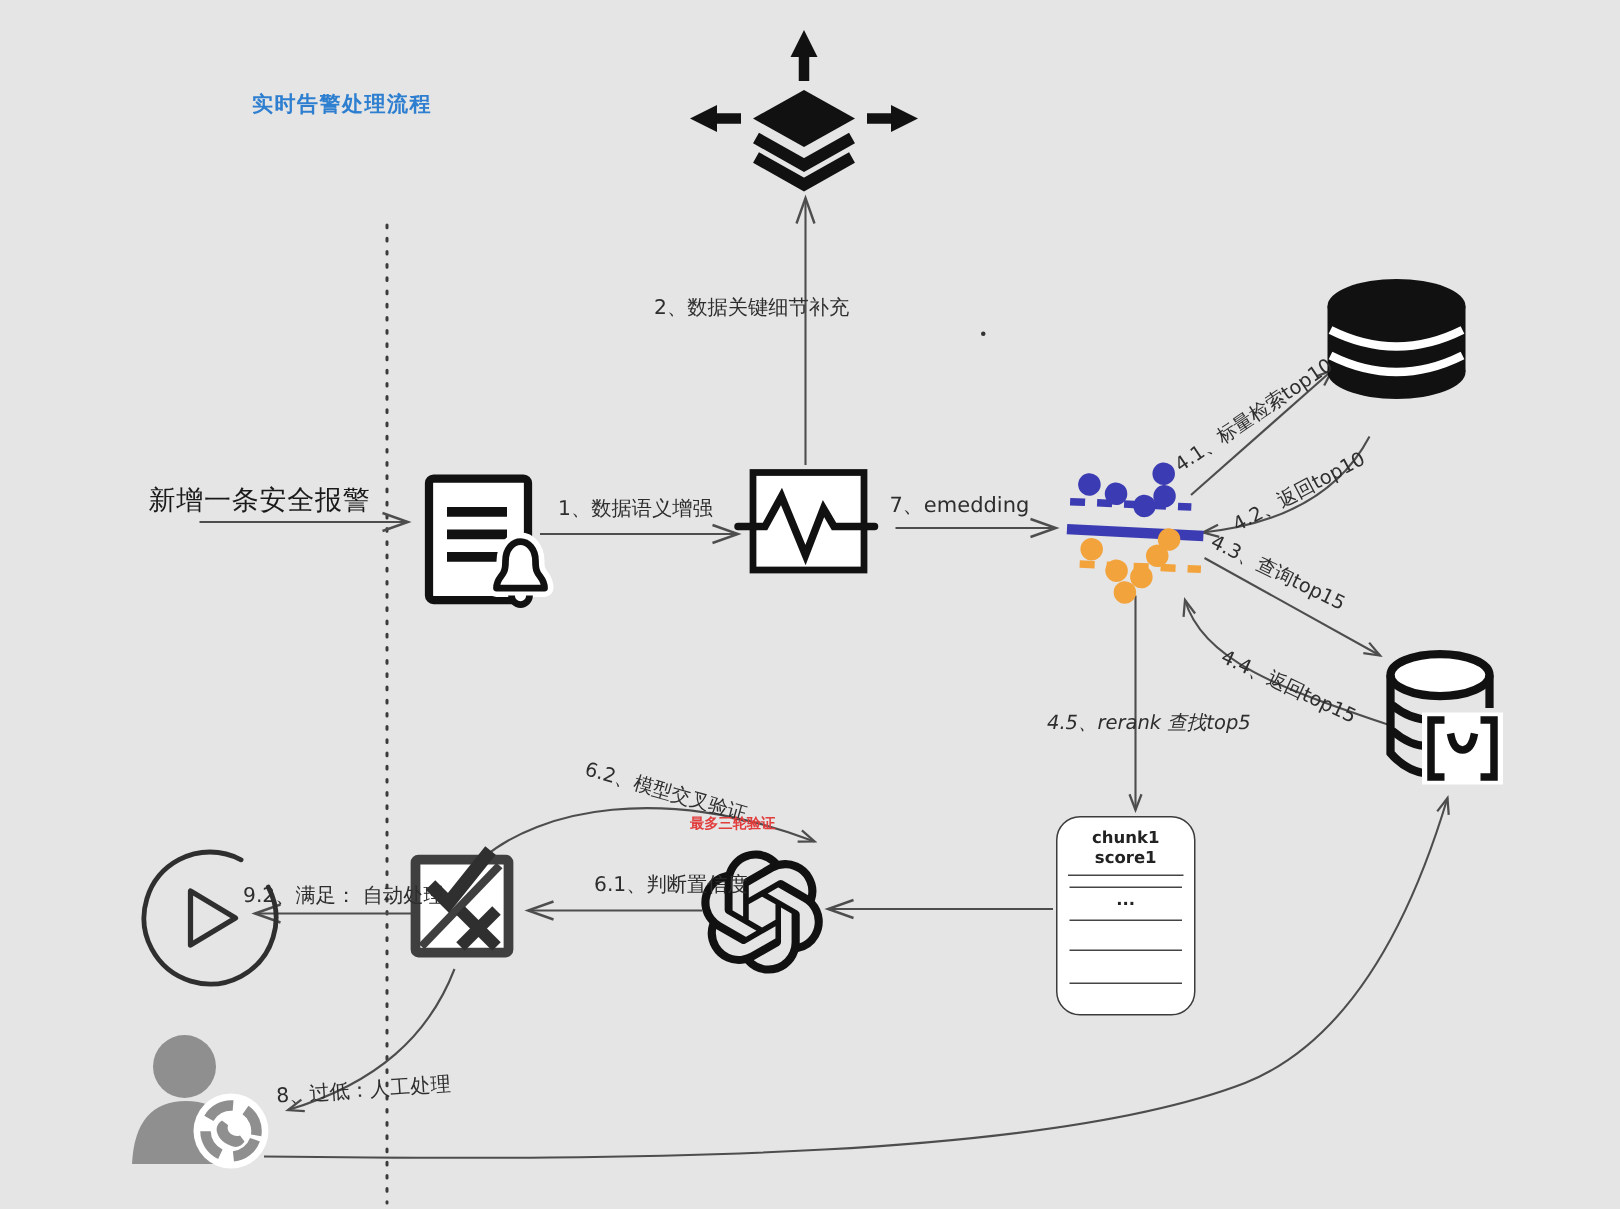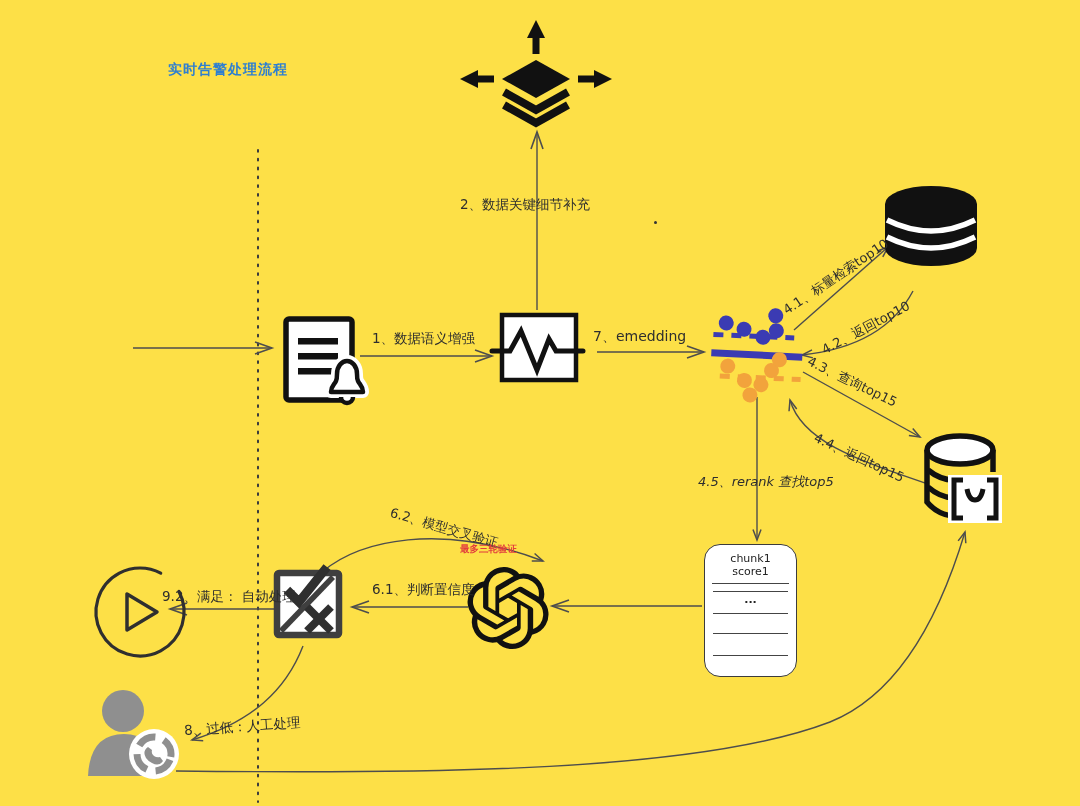--- a/index.html
+++ b/index.html
@@ -1,42 +1,42 @@
 <!DOCTYPE html>
 <html><head>
 <meta charset="utf-8">
 <style>
   html,body{margin:0;padding:0;background:#ffffff;}
-  #canvas{position:relative;width:1080px;height:806px;background:#fde047;overflow:hidden;
+  #canvas{position:relative;width:1080px;height:806px;background:#e5e5e5;overflow:hidden;
           font-family:"DejaVu Sans",sans-serif;}
   #wires{position:absolute;left:0;top:0;z-index:1;}
   .lbl{position:absolute;z-index:3;white-space:nowrap;color:#2e2e2e;
        font-family:"DejaVu Sans",sans-serif;}
   #lbl-title{left:168px;top:61px;font-size:14px;font-weight:bold;color:#2e7fd0;letter-spacing:1px;}
   #lbl-new{left:99px;top:321px;font-size:18px;color:#1a1a1a;letter-spacing:.5px;}
   #lbl-1{left:372px;top:330px;font-size:13.5px;}
-  #lbl-2{left:460px;top:196px;font-size:13.5px;}
+  #lbl-2{left:436px;top:196px;font-size:13.5px;}
   #lbl-3{left:593px;top:328px;font-size:14px;}
   #lbl-41{left:836px;top:277px;transform:translate(-50%,-50%) rotate(-34deg);font-size:13px;}
   #lbl-42{left:866px;top:328px;transform:translate(-50%,-50%) rotate(-28deg);font-size:13px;}
   #lbl-43{left:852px;top:382px;transform:translate(-50%,-50%) rotate(26deg);font-size:13px;}
   #lbl-44{left:859px;top:458px;transform:translate(-50%,-50%) rotate(25deg);font-size:13px;}
   #lbl-45{left:698px;top:473px;font-size:13px;font-style:italic;}
   #lbl-5{left:558px;top:586px;font-size:12.5px;line-height:17px;}
   #lbl-5 .indent{padding-left:22px;}
-  #lbl-61{left:372px;top:581px;font-size:13.5px;}
+  #lbl-61{left:396px;top:581px;font-size:13.5px;}
   #lbl-62{left:444px;top:528px;transform:translate(-50%,-50%) rotate(16deg);font-size:13px;}
   #lbl-62note{left:460px;top:543px;font-size:9.5px;font-weight:bold;color:#e23d3d;}
   #lbl-92{left:162px;top:588px;font-size:13.5px;}
   #lbl-8{left:184px;top:718px;font-size:13.5px;transform:rotate(-4deg);}
   
   #chunk-card{position:absolute;left:704px;top:544px;width:91px;height:131px;z-index:2;
               background:#fff;border:1.7px solid #3c3c3c;border-radius:16px;}
   #chunk-card .ctitle{margin:7px 7px 0 7px;padding-bottom:5px;text-align:center;
-              font-size:11px;color:#222;border-bottom:1.6px solid #444;font-weight:normal;}
+              font-size:11px;color:#222;border-bottom:1.6px solid #444;font-weight:bold;}
   #chunk-card .cline{position:absolute;left:8px;right:8px;border-top:1.5px solid #444;height:0;}
   #chunk-card .cdots{position:absolute;left:0;right:0;top:50px;text-align:center;
               font-size:11px;font-weight:bold;color:#222;line-height:10px;}
   #tiny-dot{position:absolute;left:654px;top:221px;width:3px;height:3px;border-radius:50%;
             background:#333;z-index:2;}
 </style>
 </head>
 <body>
 
 <div id="canvas">
@@ -161,20 +161,21 @@
     <g>
       <circle cx="123" cy="711" r="21" fill="#8f8f8f"></circle>
       <path d="M88 776 q2 -42 36 -42 q34 0 36 42 z" fill="#8f8f8f"></path>
       <circle cx="154" cy="754" r="25" fill="#fff"></circle>
       <circle cx="154" cy="754" r="17" fill="none" stroke="#8f8f8f" stroke-width="7" stroke-dasharray="19 9" transform="rotate(20 154 754)"></circle>
       <path d="M146 758 q-4 -7 2 -11 l4 3 q-1 4 2 6 q3 2 6 1 l3 4 q-4 6 -11 2 q-4 -2 -6 -5 z" fill="#8f8f8f"></path>
     </g>
   </svg>
 
   <div class="lbl" id="lbl-title">实时告警处理流程</div>
+  <div class="lbl" id="lbl-new">新增一条安全报警</div>
   <div class="lbl" id="lbl-1">1、数据语义增强</div>
   <div class="lbl" id="lbl-2">2、数据关键细节补充</div>
   <div class="lbl" id="lbl-3">7、emedding</div>
   <div class="lbl" id="lbl-41">4.1、标量检索top10</div>
   <div class="lbl" id="lbl-42">4.2、返回top10</div>
   <div class="lbl" id="lbl-43">4.3、查询top15</div>
   <div class="lbl" id="lbl-44">4.4、返回top15</div>
   <div class="lbl" id="lbl-45">4.5、rerank 查找top5</div>
   <div class="lbl" id="lbl-61">6.1、判断置信度</div>
   <div class="lbl" id="lbl-62">6.2、模型交叉验证</div>

